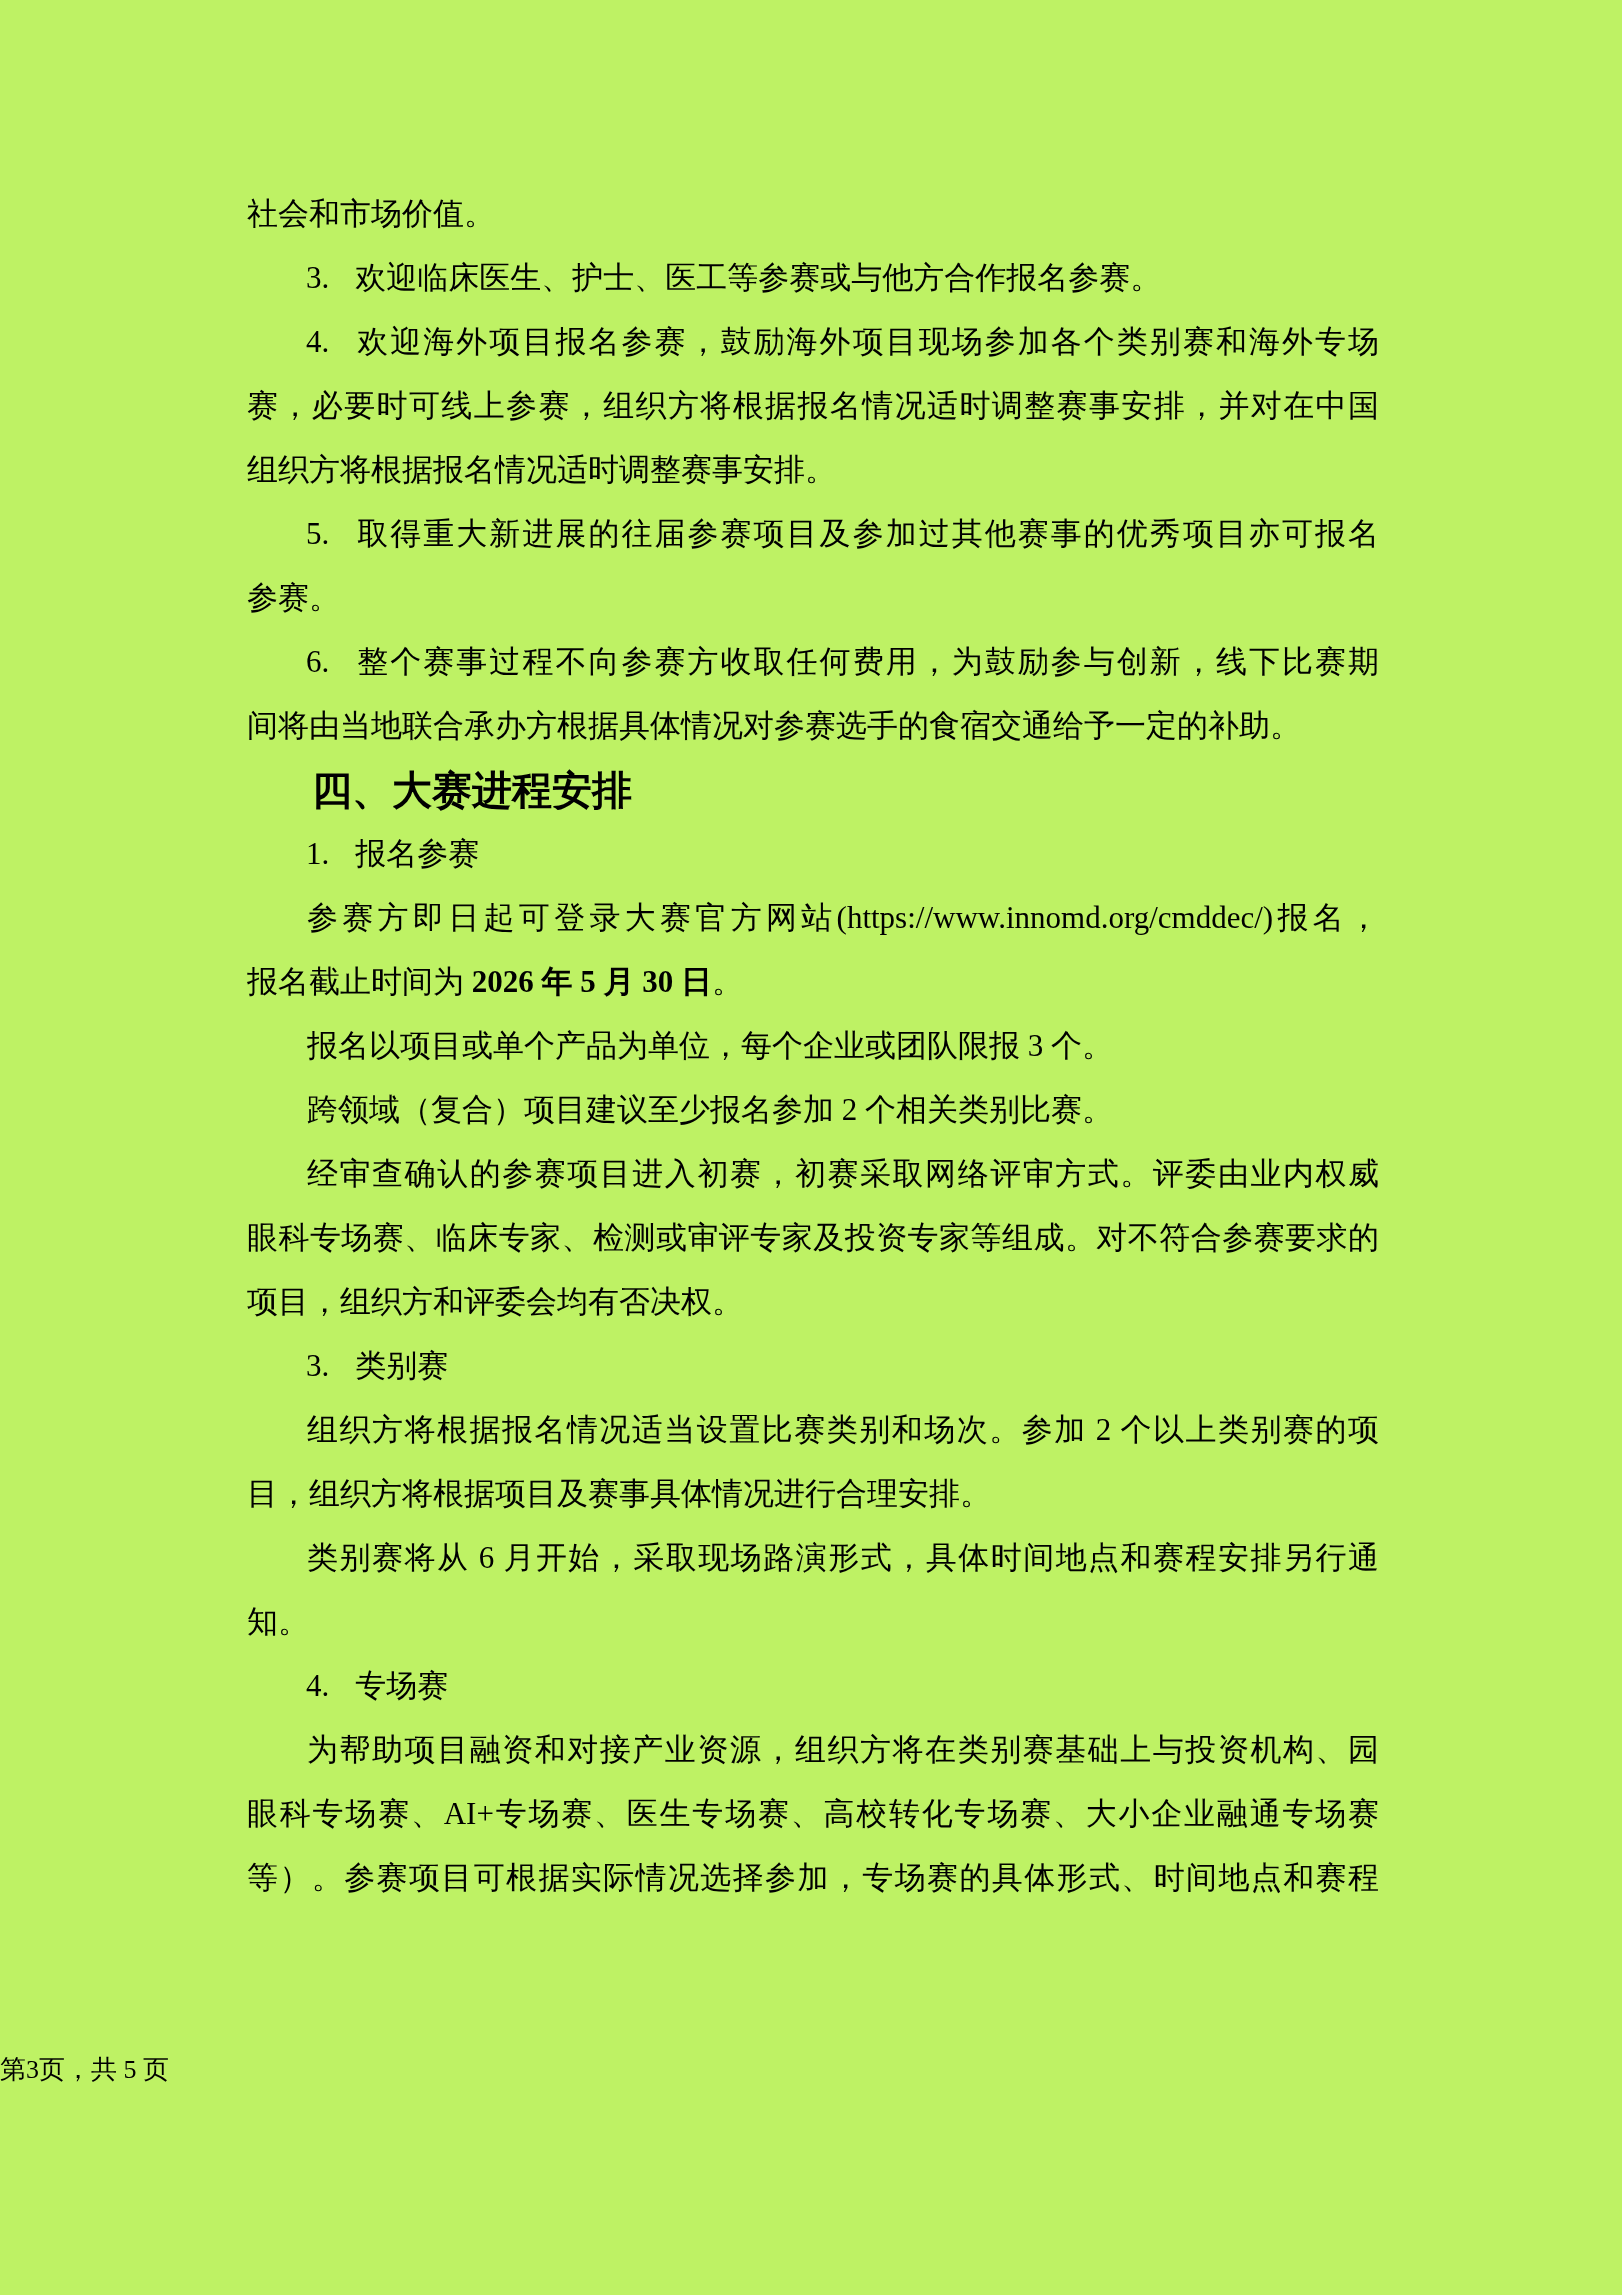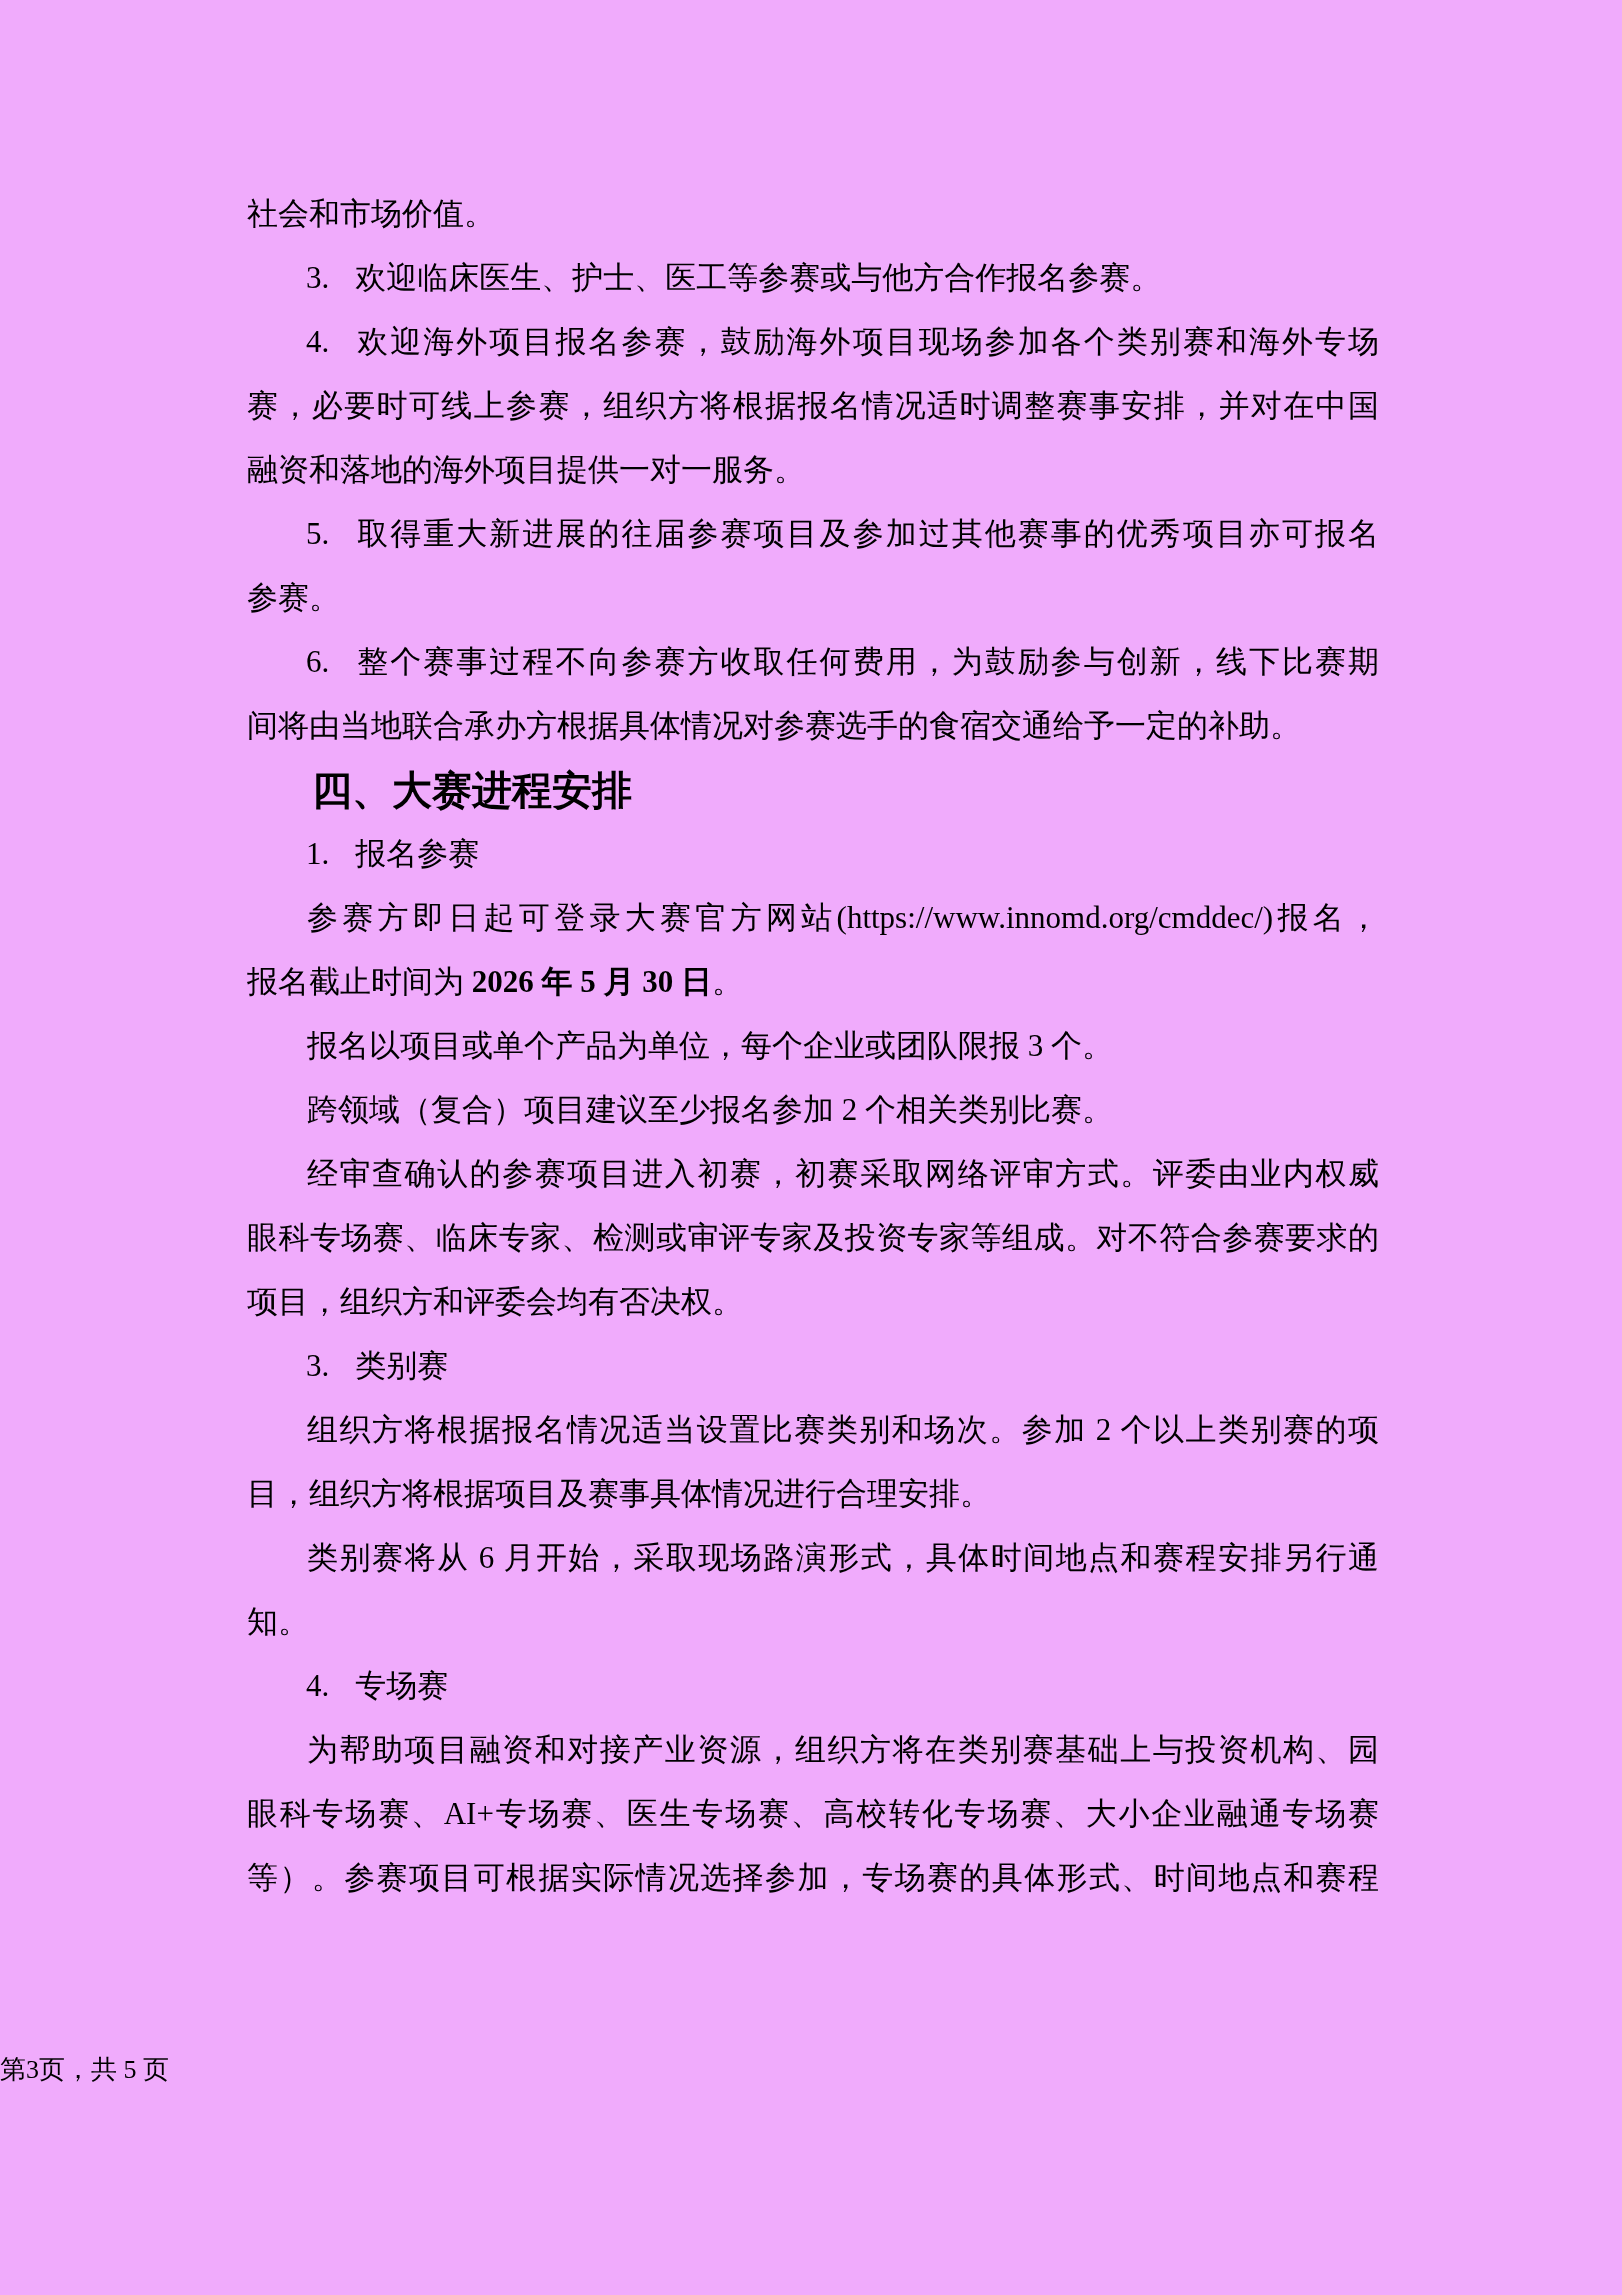--- a/index.html
+++ b/index.html
@@ -4,21 +4,21 @@
 <style>
   html, body {
     margin: 0;
     padding: 0;
     background: #ffffff;
   }
   .page {
     position: relative;
     width: 1623px;
     height: 2295px;
-    background: #f0abfc;
+    background: #bef264;
     color: #000000;
     font-family: "Liberation Serif", "DejaVu Serif", serif;
     overflow: hidden;
   }
   .content {
     position: absolute;
     left: 247px;
     top: 182px;
     width: 1132px;
   }
@@ -55,21 +55,21 @@
 </style>
 </head>
 <body>
 
 <div class="page">
   <div class="content" id="content">
       <div class="line"><span class="seg">社会和市场价值。</span></div>
       <div class="line num-line"><span class="num">3.</span><span class="num-gap"></span><span class="seg">欢迎临床医生、护士、医工等参赛或与他方合作报名参赛。</span></div>
       <div class="line num-line j"><span class="num">4.</span><span class="num-gap"></span><span class="seg">欢迎海外项目报名参赛，鼓励海外项目现场参加各个类别赛和海外专场</span></div>
       <div class="line  j"><span class="seg">赛，必要时可线上参赛，组织方将根据报名情况适时调整赛事安排，并对在中国</span></div>
-      <div class="line"><span class="seg">融资和落地的海外项目提供一对一服务。</span></div>
+      <div class="line"><span class="seg">组织方将根据报名情况适时调整赛事安排。</span></div>
       <div class="line num-line j"><span class="num">5.</span><span class="num-gap"></span><span class="seg">取得重大新进展的往届参赛项目及参加过其他赛事的优秀项目亦可报名</span></div>
       <div class="line"><span class="seg">参赛。</span></div>
       <div class="line num-line j"><span class="num">6.</span><span class="num-gap"></span><span class="seg">整个赛事过程不向参赛方收取任何费用，为鼓励参与创新，线下比赛期</span></div>
       <div class="line"><span class="seg">间将由当地联合承办方根据具体情况对参赛选手的食宿交通给予一定的补助。</span></div>
       <div class="line heading-line"><span class="seg">四、大赛进程安排</span></div>
       <div class="line num-line"><span class="num">1.</span><span class="num-gap"></span><span class="seg">报名参赛</span></div>
       <div class="line para-line j"><span class="seg">参赛方即日起可登录大赛官方网站(https://www.innomd.org/cmddec/)报名，</span></div>
       <div class="line"><span class="seg">报名截止时间为 </span><span class="seg b">2026 年 5 月 30 日</span><span class="seg">。</span></div>
       <div class="line para-line"><span class="seg">报名以项目或单个产品为单位，每个企业或团队限报 3 个。</span></div>
       <div class="line para-line"><span class="seg">跨领域（复合）项目建议至少报名参加 2 个相关类别比赛。</span></div>

